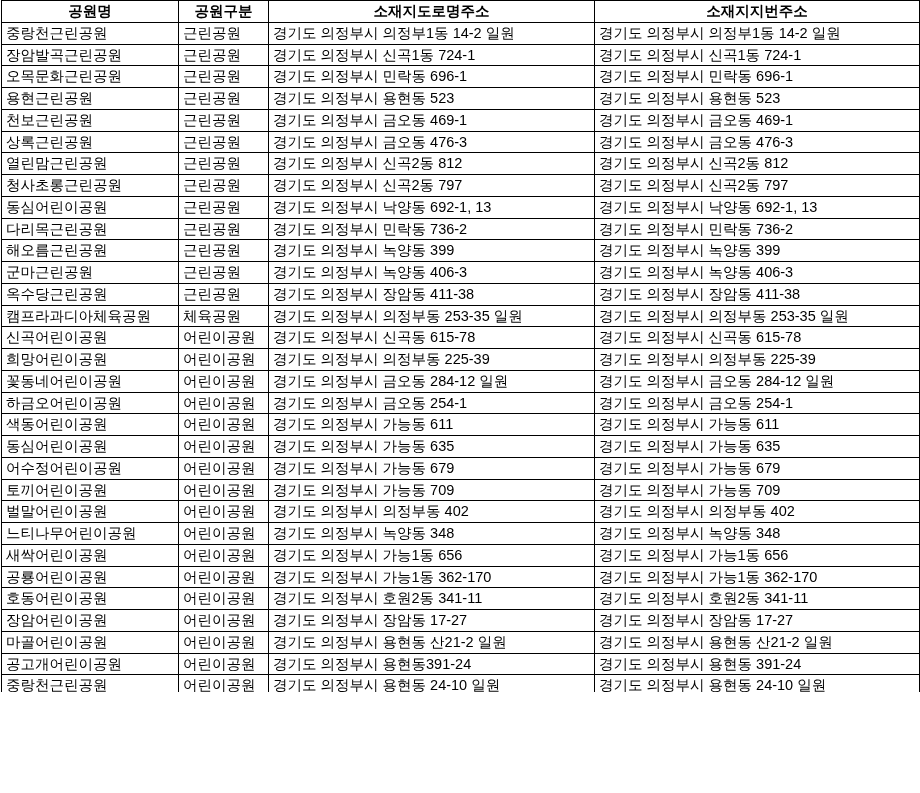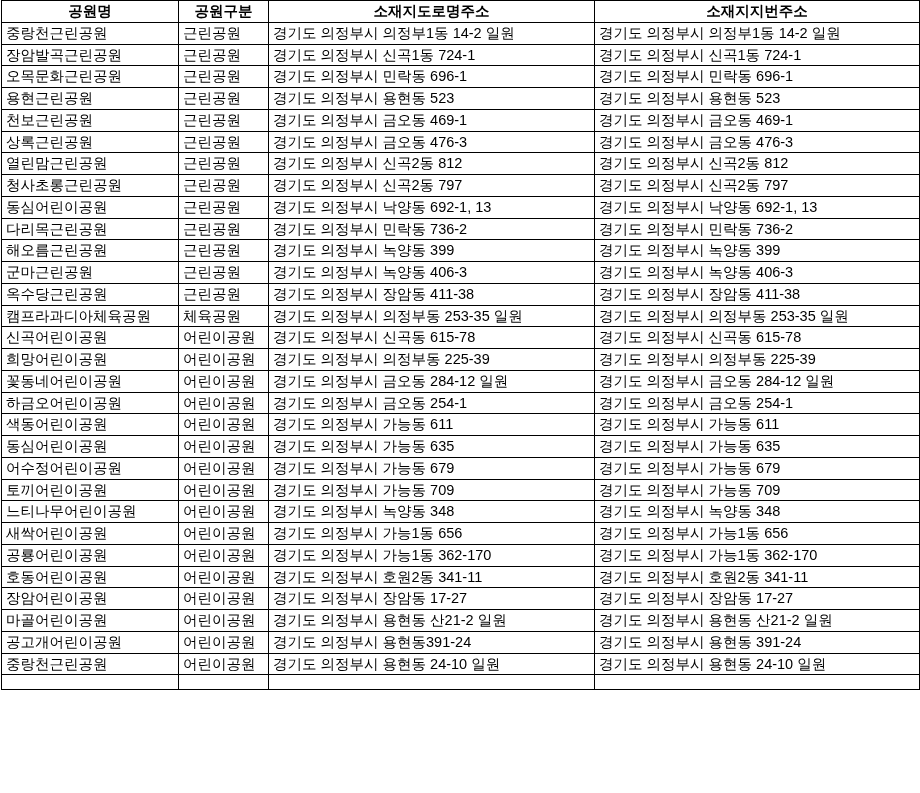--- a/index.html
+++ b/index.html
@@ -193,20 +193,26 @@
           <td>경기도 의정부시 가능동 679</td>
           <td>경기도 의정부시 가능동 679</td>
         </tr>
         <tr>
           <td>토끼어린이공원</td>
           <td>어린이공원</td>
           <td>경기도 의정부시 가능동 709</td>
           <td>경기도 의정부시 가능동 709</td>
         </tr>
         <tr>
+          <td>벌말어린이공원</td>
+          <td>어린이공원</td>
+          <td>경기도 의정부시 의정부동 402</td>
+          <td>경기도 의정부시 의정부동 402</td>
+        </tr>
+        <tr>
           <td>느티나무어린이공원</td>
           <td>어린이공원</td>
           <td>경기도 의정부시 녹양동 348</td>
           <td>경기도 의정부시 녹양동 348</td>
         </tr>
         <tr>
           <td>새싹어린이공원</td>
           <td>어린이공원</td>
           <td>경기도 의정부시 가능1동 656</td>
           <td>경기도 의정부시 가능1동 656</td>

